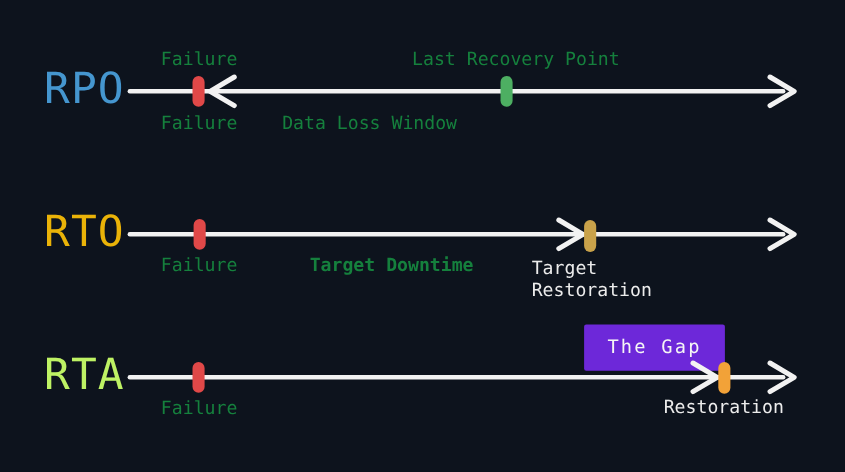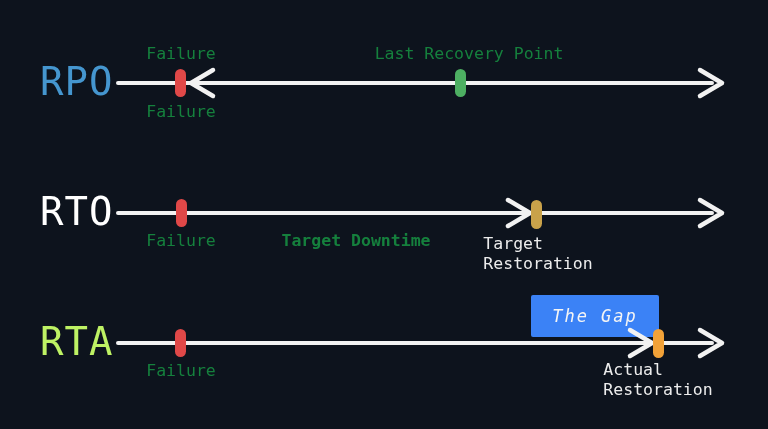--- a/index.html
+++ b/index.html
@@ -60,21 +60,21 @@
     position: absolute;
     left: 0;
     top: 0;
   }
 </style>
 </head>
 <body>
 
 <div class="stage">
 
-  <div class="gap-box" style="background-color: #3b82f6; font-style: italic;">
+  <div class="gap-box" style="background-color: #6d28d9;">
     <span class="gap-label">The Gap</span>
   </div>
 
   <svg class="overlay" width="768" height="429" viewBox="0 0 768 429">
 
     <line x1="118" y1="83" x2="712" y2="83" stroke-width="4" stroke-linecap="round" stroke="#f2f2f2"></line>
     <path d="M700 70 L722 83 L700 96" fill="none" stroke-width="4.5" stroke-linecap="round" stroke-linejoin="round" stroke="#f2f2f2"></path>
     <path d="M213 70 L191 83 L213 96" fill="none" stroke-width="4.5" stroke-linecap="round" stroke-linejoin="round" stroke="#f2f2f2"></path>
     <rect x="175" y="69" width="11" height="28" rx="5.5" fill="#e04848"></rect>
     <rect x="455" y="69" width="11" height="28" rx="5.5" fill="#4daf62"></rect>
@@ -89,29 +89,29 @@
     <path d="M700 330 L722 343 L700 356" fill="none" stroke-width="4.5" stroke-linecap="round" stroke-linejoin="round" stroke="#f2f2f2"></path>
     <path d="M630 330 L652 343 L630 356" fill="none" stroke-width="4.5" stroke-linecap="round" stroke-linejoin="round" stroke="#f2f2f2"></path>
     <rect x="175" y="329" width="11" height="28" rx="5.5" fill="#e04848"></rect>
     <rect x="653" y="329" width="11" height="29" rx="5.5" fill="#f2a238"></rect>
   </svg>
 
   <div class="row-label" style="top: 63px; color: rgb(69, 150, 207);">RPO</div>
   <div class="tl-text" style="left:181px; top:44px;">Failure</div>
   <div class="tl-text" style="left:469px; top:44px;">Last Recovery Point</div>
   <div class="tl-text" style="left:181px; top:102px;">Failure</div>
+  <div class="tl-text" style="left:336px; top:102px;">Data Loss Window</div>
 
-  <div class="row-label" style="top: 193px; color: #ffffff;">RTO</div>
+  <div class="row-label" style="top: 193px; color: #eab308;">RTO</div>
   <div class="tl-text" style="left:181px; top:231px;">Failure</div>
   <div class="tl-text" style="left:356px; top:231px;font-weight:bold;">Target Downtime</div>
   <div class="tl-text-block" style="left:538px; top:234px;">
     <div>Target</div>
     <div>Restoration</div>
   </div>
 
   <div class="row-label" style="top: 323px; color: #bef264;">RTA</div>
   <div class="tl-text" style="left:181px; top:361px;">Failure</div>
   <div class="tl-text-block" style="left:658px; top:360px;">
-    <div>Actual</div>
     <div>Restoration</div>
   </div>
 
 </div>
 
 </body></html>

